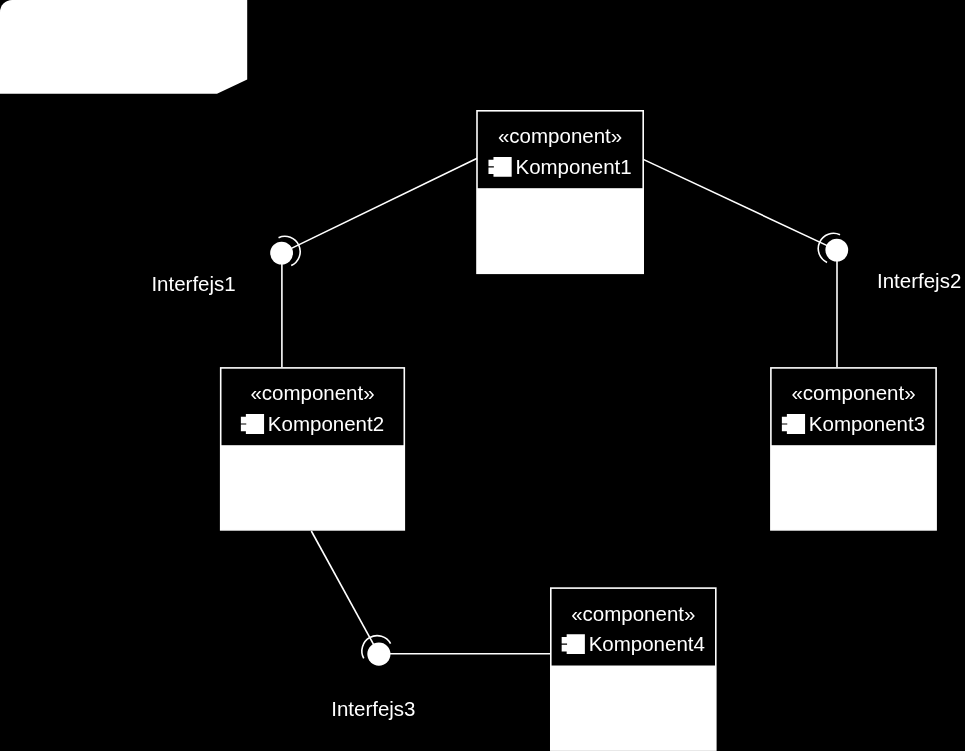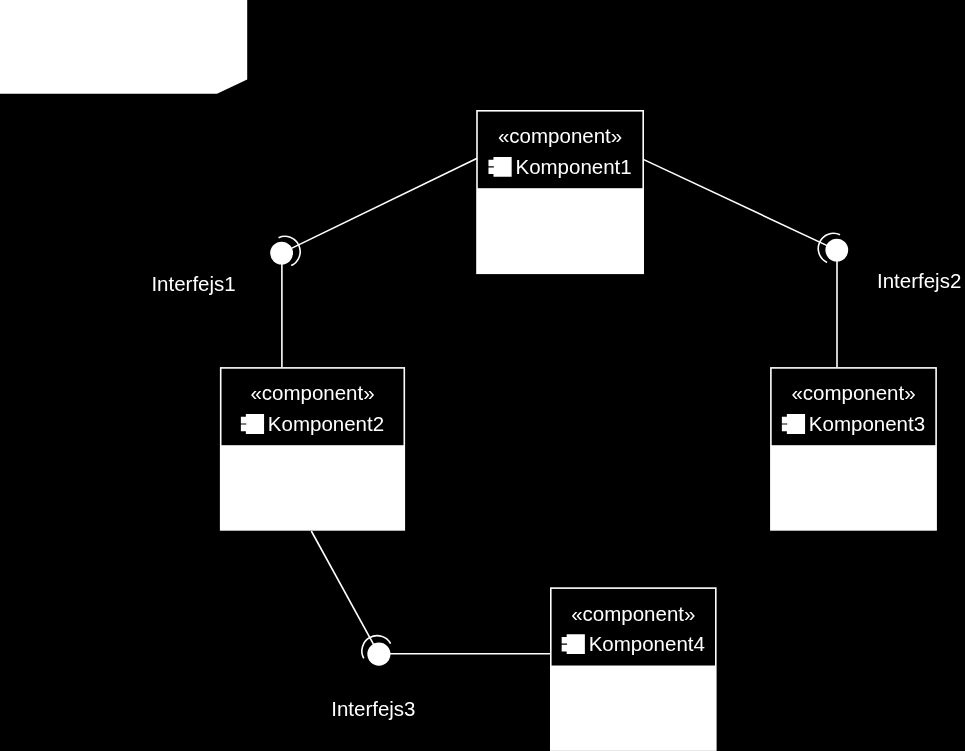--- a/index.html
+++ b/index.html
@@ -1,17 +1,17 @@
 <!DOCTYPE html>
 <html><head>
 <meta charset="utf-8">
 <title>UML Component Diagram</title>
 <style>
   html,body{margin:0;padding:0;background:#000000;}
-  #canvas{position:relative;width:965px;height:751px;background:#000000;overflow:hidden;}
+  #canvas{position:relative;width:965px;height:751px;background:#000000;overflow:hidden;border-radius:12px;}
   #diagram-svg{display:block;width:965px;height:751px;}
   .comp-text{font-family:"Liberation Sans",sans-serif;font-size:20.5px;fill:#ffffff;}
   .iface-label{font-family:"Liberation Sans",sans-serif;font-size:20.5px;fill:#ffffff;}
 </style>
 </head>
 <body>
 
 <div id="canvas">
   <svg id="diagram-svg" viewBox="0 0 965 751" width="965" height="751" xmlns="http://www.w3.org/2000/svg">
       <rect x="0" y="0" width="965" height="751" fill="#000000"></rect>

